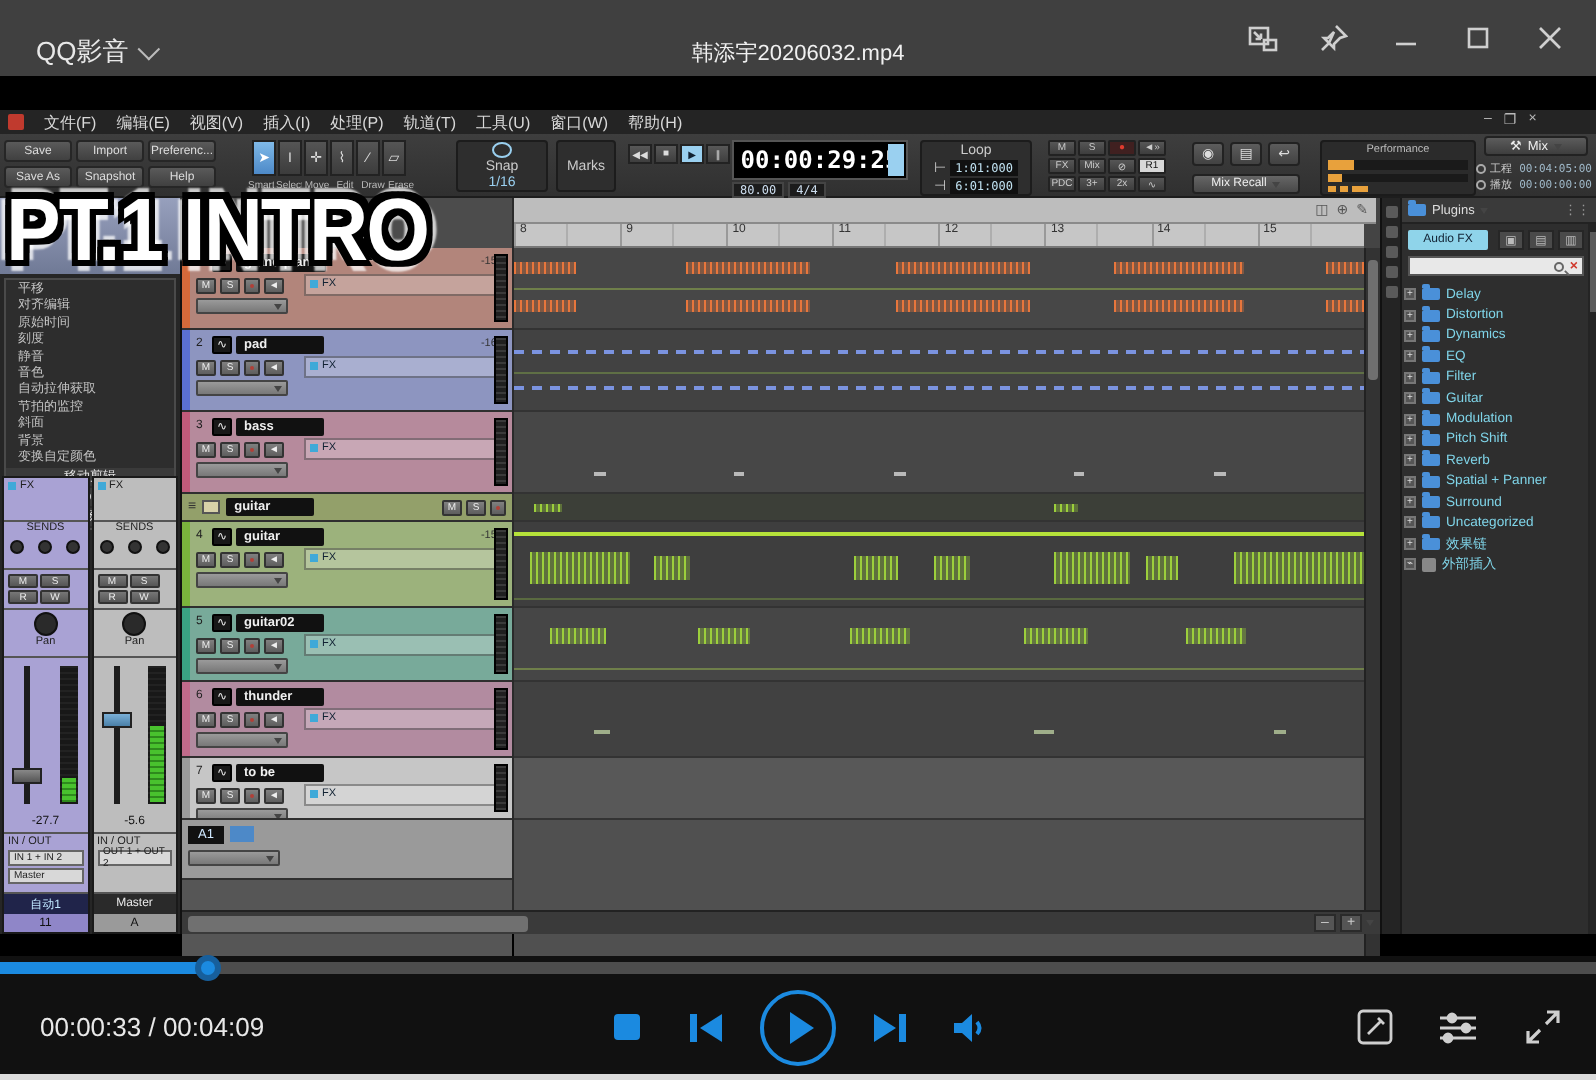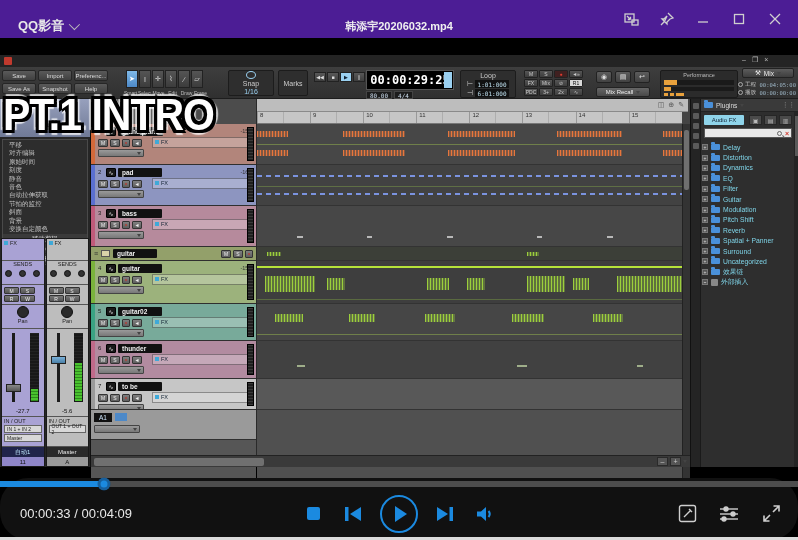--- a/index.html
+++ b/index.html
@@ -1,22 +1,22 @@
 <!DOCTYPE html>
 <html><head>
 <meta charset="utf-8">
 <style>
   html,body{margin:0;padding:0;background:#000;}
   *{box-sizing:border-box;}
   .stage{position:relative;width:798px;height:540px;background:#000;overflow:hidden;
          font-family:"Liberation Sans",sans-serif;-webkit-user-select:none;}
 
   
-  .titlebar{position:absolute;top:0;left:0;width:798px;height:52px;background:#4c1d95;
-            display:flex;align-items:center;color:#ddd;font-weight:bold;}
+  .titlebar{position:absolute;top:0;left:0;width:798px;height:52px;background:#404040;
+            display:flex;align-items:center;color:#ddd;}
   .app-menu{display:flex;align-items:center;gap:5px;margin-left:18px;font-size:13px;color:#e8e8e8;cursor:pointer;}
   .app-menu .chev{width:8px;height:8px;border-right:1.5px solid #bbb;border-bottom:1.5px solid #bbb;
                   transform:rotate(45deg) translateY(-2px);}
   .tb-title{position:absolute;left:0;right:0;text-align:center;font-size:11px;color:#f0f0f0;pointer-events:none;}
   .win-ctrls{position:absolute;right:8px;top:0;height:38px;display:flex;align-items:center;gap:6px;}
   .win-btn{width:30px;height:28px;display:flex;align-items:center;justify-content:center;cursor:pointer;}
   .win-btn svg{stroke:#cfcfcf;fill:none;stroke-width:1.3;}
 
   
   .video{position:absolute;top:38px;left:0;width:798px;height:440px;background:#000;overflow:hidden;}
@@ -220,21 +220,21 @@
                           -5px 0 1px rgba(255,255,255,.75),5px 0 1px rgba(255,255,255,.75),
                           0 -5px 1px rgba(255,255,255,.75),0 5px 1px rgba(255,255,255,.75);}
   .ov-subtitle{position:absolute;left:0;right:0;top:347px;text-align:center;font-size:26px;font-weight:bold;
                white-space:nowrap;
                text-shadow:-2px -2px 0 #000,2px -2px 0 #000,-2px 2px 0 #000,2px 2px 0 #000,
                            -3px 0 0 #000,3px 0 0 #000,0 -3px 0 #000,0 3px 0 #000,
                            -4px 0 1px rgba(255,255,255,.8),4px 0 1px rgba(255,255,255,.8),
                            0 -4px 1px rgba(255,255,255,.8),0 4px 1px rgba(255,255,255,.8);}
 
   
-  .controlbar{position:absolute;left:0;bottom:0;width:798px;height:62px;background:#111;border-radius:28px;}
+  .controlbar{position:absolute;left:0;bottom:0;width:798px;height:62px;background:#111;}
   .progress{position:absolute;left:0;top:3px;width:798px;height:6px;background:#4d4d4d;cursor:pointer;}
   .progress-fill{position:absolute;left:0;top:0;bottom:0;background:#1b8ae0;}
   .progress-handle{position:absolute;top:50%;width:13px;height:13px;border-radius:50%;background:#1b8ae0;
                    border:3px solid rgba(20,60,100,.55);transform:translate(-50%,-50%);}
   .pc-row{position:absolute;left:0;right:0;top:9px;bottom:0;display:flex;align-items:center;}
   .pc-time{margin-left:20px;font-size:13px;color:#e8e8e8;font-family:"Liberation Sans",sans-serif;}
   .pc-center{position:absolute;left:50%;transform:translateX(-50%);display:flex;align-items:center;gap:14px;}
   .pc-ico{width:26px;height:26px;display:flex;align-items:center;justify-content:center;cursor:pointer;}
   .playbtn{width:38px;height:38px;border:2.5px solid #1b8ae0;border-radius:50%;display:flex;align-items:center;
            justify-content:center;cursor:pointer;}
@@ -285,20 +285,31 @@
         </svg>
       </div>
     </div>
   </header>
 
   <div class="video">
     <div class="daw">
 
       <div class="daw-menubar">
         <span class="daw-appicon"></span>
+        <span style="display:flex;gap:10px;">
+            <span>文件(F)</span>
+            <span>编辑(E)</span>
+            <span>视图(V)</span>
+            <span>插入(I)</span>
+            <span>处理(P)</span>
+            <span>轨道(T)</span>
+            <span>工具(U)</span>
+            <span>窗口(W)</span>
+            <span>帮助(H)</span>
+          </span>
       </div>
 
       <div class="daw-toolbar">
         <div class="tb-block fbtn-grid">
             <span class="fbtn">Save</span>
             <span class="fbtn">Import</span>
             <span class="fbtn">Preferenc...</span>
             <span class="fbtn">Save As</span>
             <span class="fbtn">Snapshot</span>
             <span class="fbtn">Help</span>

